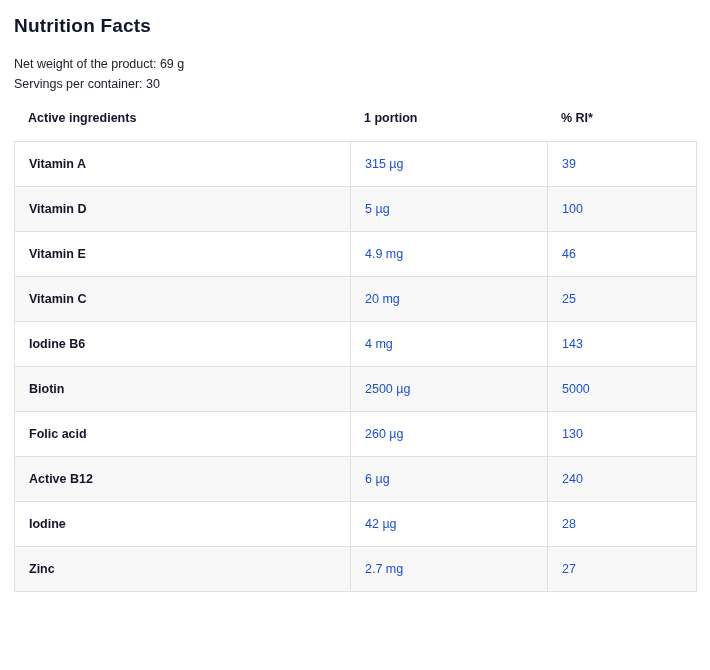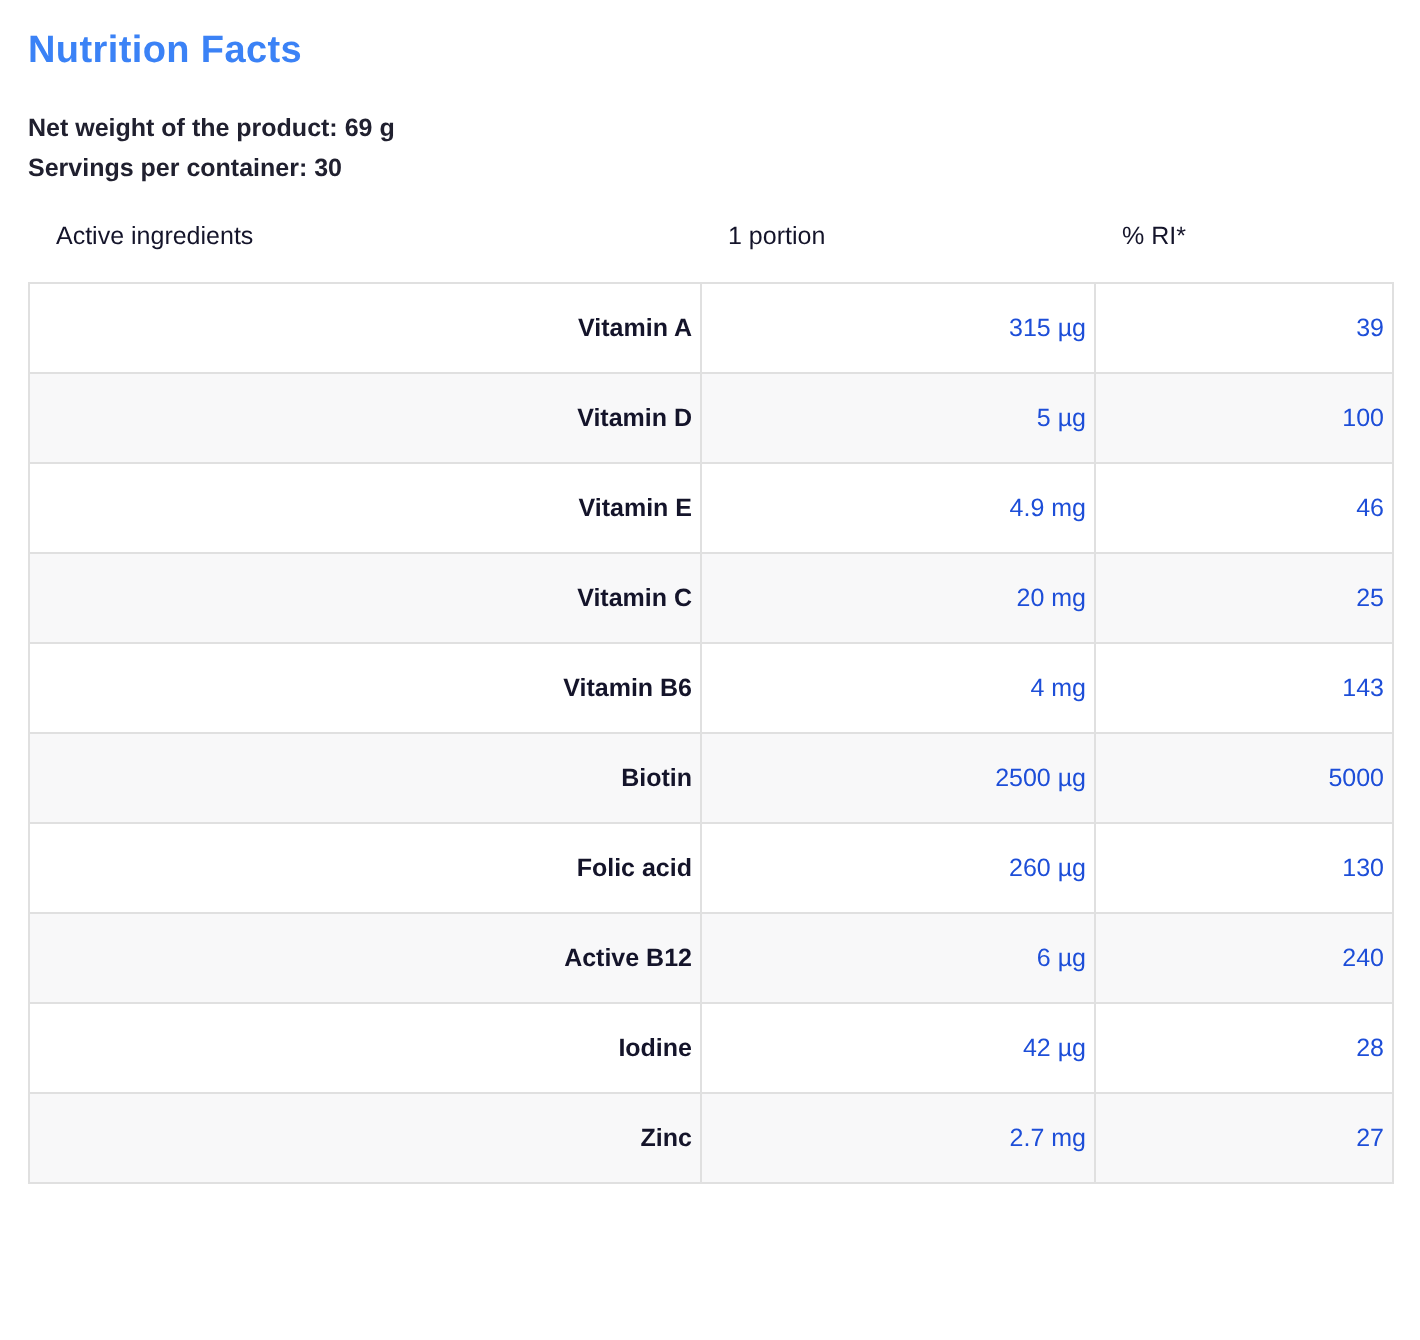--- a/index.html
+++ b/index.html
@@ -12,35 +12,35 @@
     color: #17172b;
     overflow: hidden;
   }
   .wrap { padding: 14px; }
 
   .page-title {
     margin: 1px 0 0 0;
     font-size: 19px;
     font-weight: 700;
     letter-spacing: 0.2px;
-    color: #3b82f6;
+    color: #0f172a;
   }
 
-  .meta { margin-top: 17px; font-weight: bold; }
+  .meta { margin-top: 17px; }
   .meta-line {
     font-size: 12.5px;
     line-height: 20px;
     color: #20202f;
   }
 
   .thead {
     display: flex;
     margin-top: 17px;
     font-size: 12.5px;
-    font-weight: 400;
+    font-weight: 700;
     color: #14142a;
   }
   .thead .th { padding-left: 14px; }
   .th-ingredients { width: 336px; }
   .th-portion { width: 197px; }
   .th-ri { width: 149px; }
 
   table.nutrition {
     margin-top: 16px;
     width: 682px;
@@ -49,21 +49,20 @@
   }
   table.nutrition td {
     border: 1px solid #e0e0e0;
     height: 45px;
     padding: 0 4px 0 14px;
     font-size: 12.5px;
     vertical-align: middle;
     background: #ffffff;
     overflow: hidden;
     white-space: nowrap;
-    text-align: right;
   }
   table.nutrition tbody tr:nth-child(even) td { background: #f8f8f9; }
   td.cell-name { font-weight: 700; color: #14142a; }
   td.cell-val { color: #1d4ed8; }
 </style>
 </head>
 <body>
 
 <div class="wrap">
 
@@ -101,21 +100,21 @@
         <td class="cell-name">Vitamin E</td>
         <td class="cell-val">4.9 mg</td>
         <td class="cell-val">46</td>
       </tr>
       <tr>
         <td class="cell-name">Vitamin C</td>
         <td class="cell-val">20 mg</td>
         <td class="cell-val">25</td>
       </tr>
       <tr>
-        <td class="cell-name">Vitamin B6</td>
+        <td class="cell-name">Iodine B6</td>
         <td class="cell-val">4 mg</td>
         <td class="cell-val">143</td>
       </tr>
       <tr>
         <td class="cell-name">Biotin</td>
         <td class="cell-val">2500 µg</td>
         <td class="cell-val">5000</td>
       </tr>
       <tr>
         <td class="cell-name">Folic acid</td>

